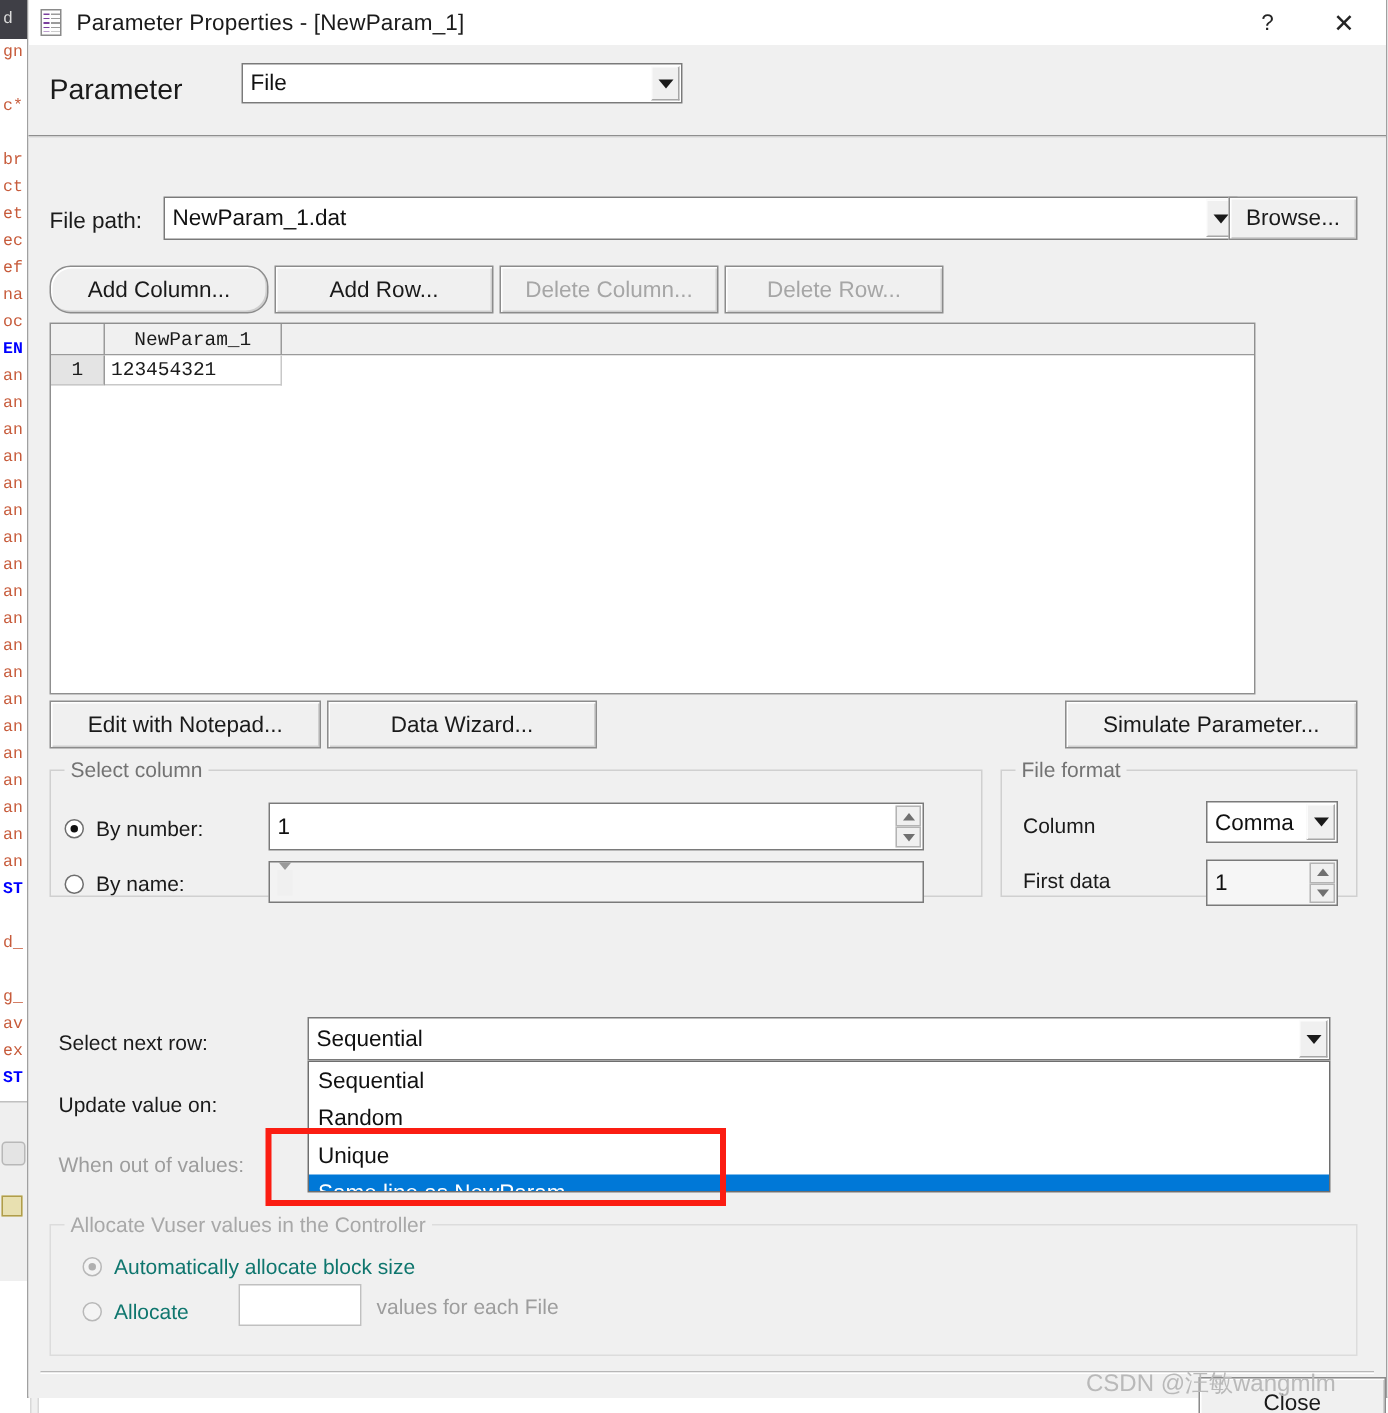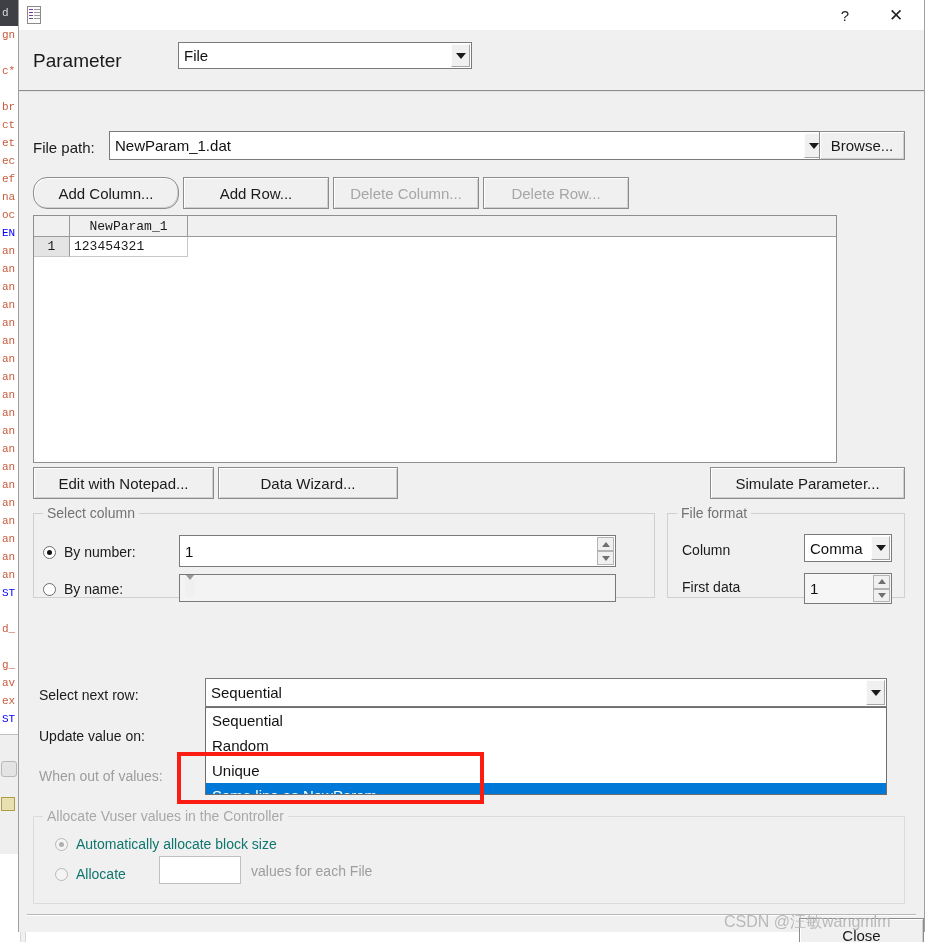--- a/index.html
+++ b/index.html
@@ -37,21 +37,21 @@
     padding-left: 2px;
     line-height: 26px;
     font-size: 11px;
   }
   .bg-ide .codeline {
     white-space: nowrap;
     padding-left: 2px;
     height: 18px;
     overflow: hidden;
   }
-  .c-kw { color: #0000ff; font-weight: normal; text-align: center; }
+  .c-kw { color: #0000ff; font-weight: bold; text-align: center; }
   .c-id { color: #c75b3b; }
   .c-pl { color: #1f1f1f; }
   .bg-ide .footpane {
     margin-top: 6px;
     height: 120px;
     background: #efefef;
     border-top: 1px solid #c0c0c0;
   }
   .bg-ide .foot-icon {
     margin: 26px 0 0 1px;
@@ -469,31 +469,32 @@
   <div class="bg-scroll"></div>
 
   <div class="dialog">
 
     <div class="titlebar">
       <div class="title-icon">
         <div class="page"></div>
           <div class="bars"></div>
           <div class="lines"></div>
       </div>
+      <div class="title-text">Parameter Properties - [NewParam_1]</div>
       <div class="title-btns">
         <button class="tbtn">?</button>
         <button class="tbtn close">✕</button>
       </div>
     </div>
 
     <div class="dlg-body">
 
       <div class="param-band">
         <div class="lbl param-label">Parameter</div>
-        <div class="combo" style="left:142px; top:12px; width:294px; height:27px;margin-left:17px;">
+        <div class="combo" style="left:142px; top:12px; width:294px; height:27px;">
           <span>File</span>
           <span class="arrowbox">
               <span class="tri-down"></span>
             </span>
         </div>
       </div>
 
       <div class="lbl" style="position:absolute; left:14px; top:109px;">File path:</div>
       <div class="combo" style="left:90px; top:101px; width:716px; height:29px;">
         <span>NewParam_1.dat</span>

